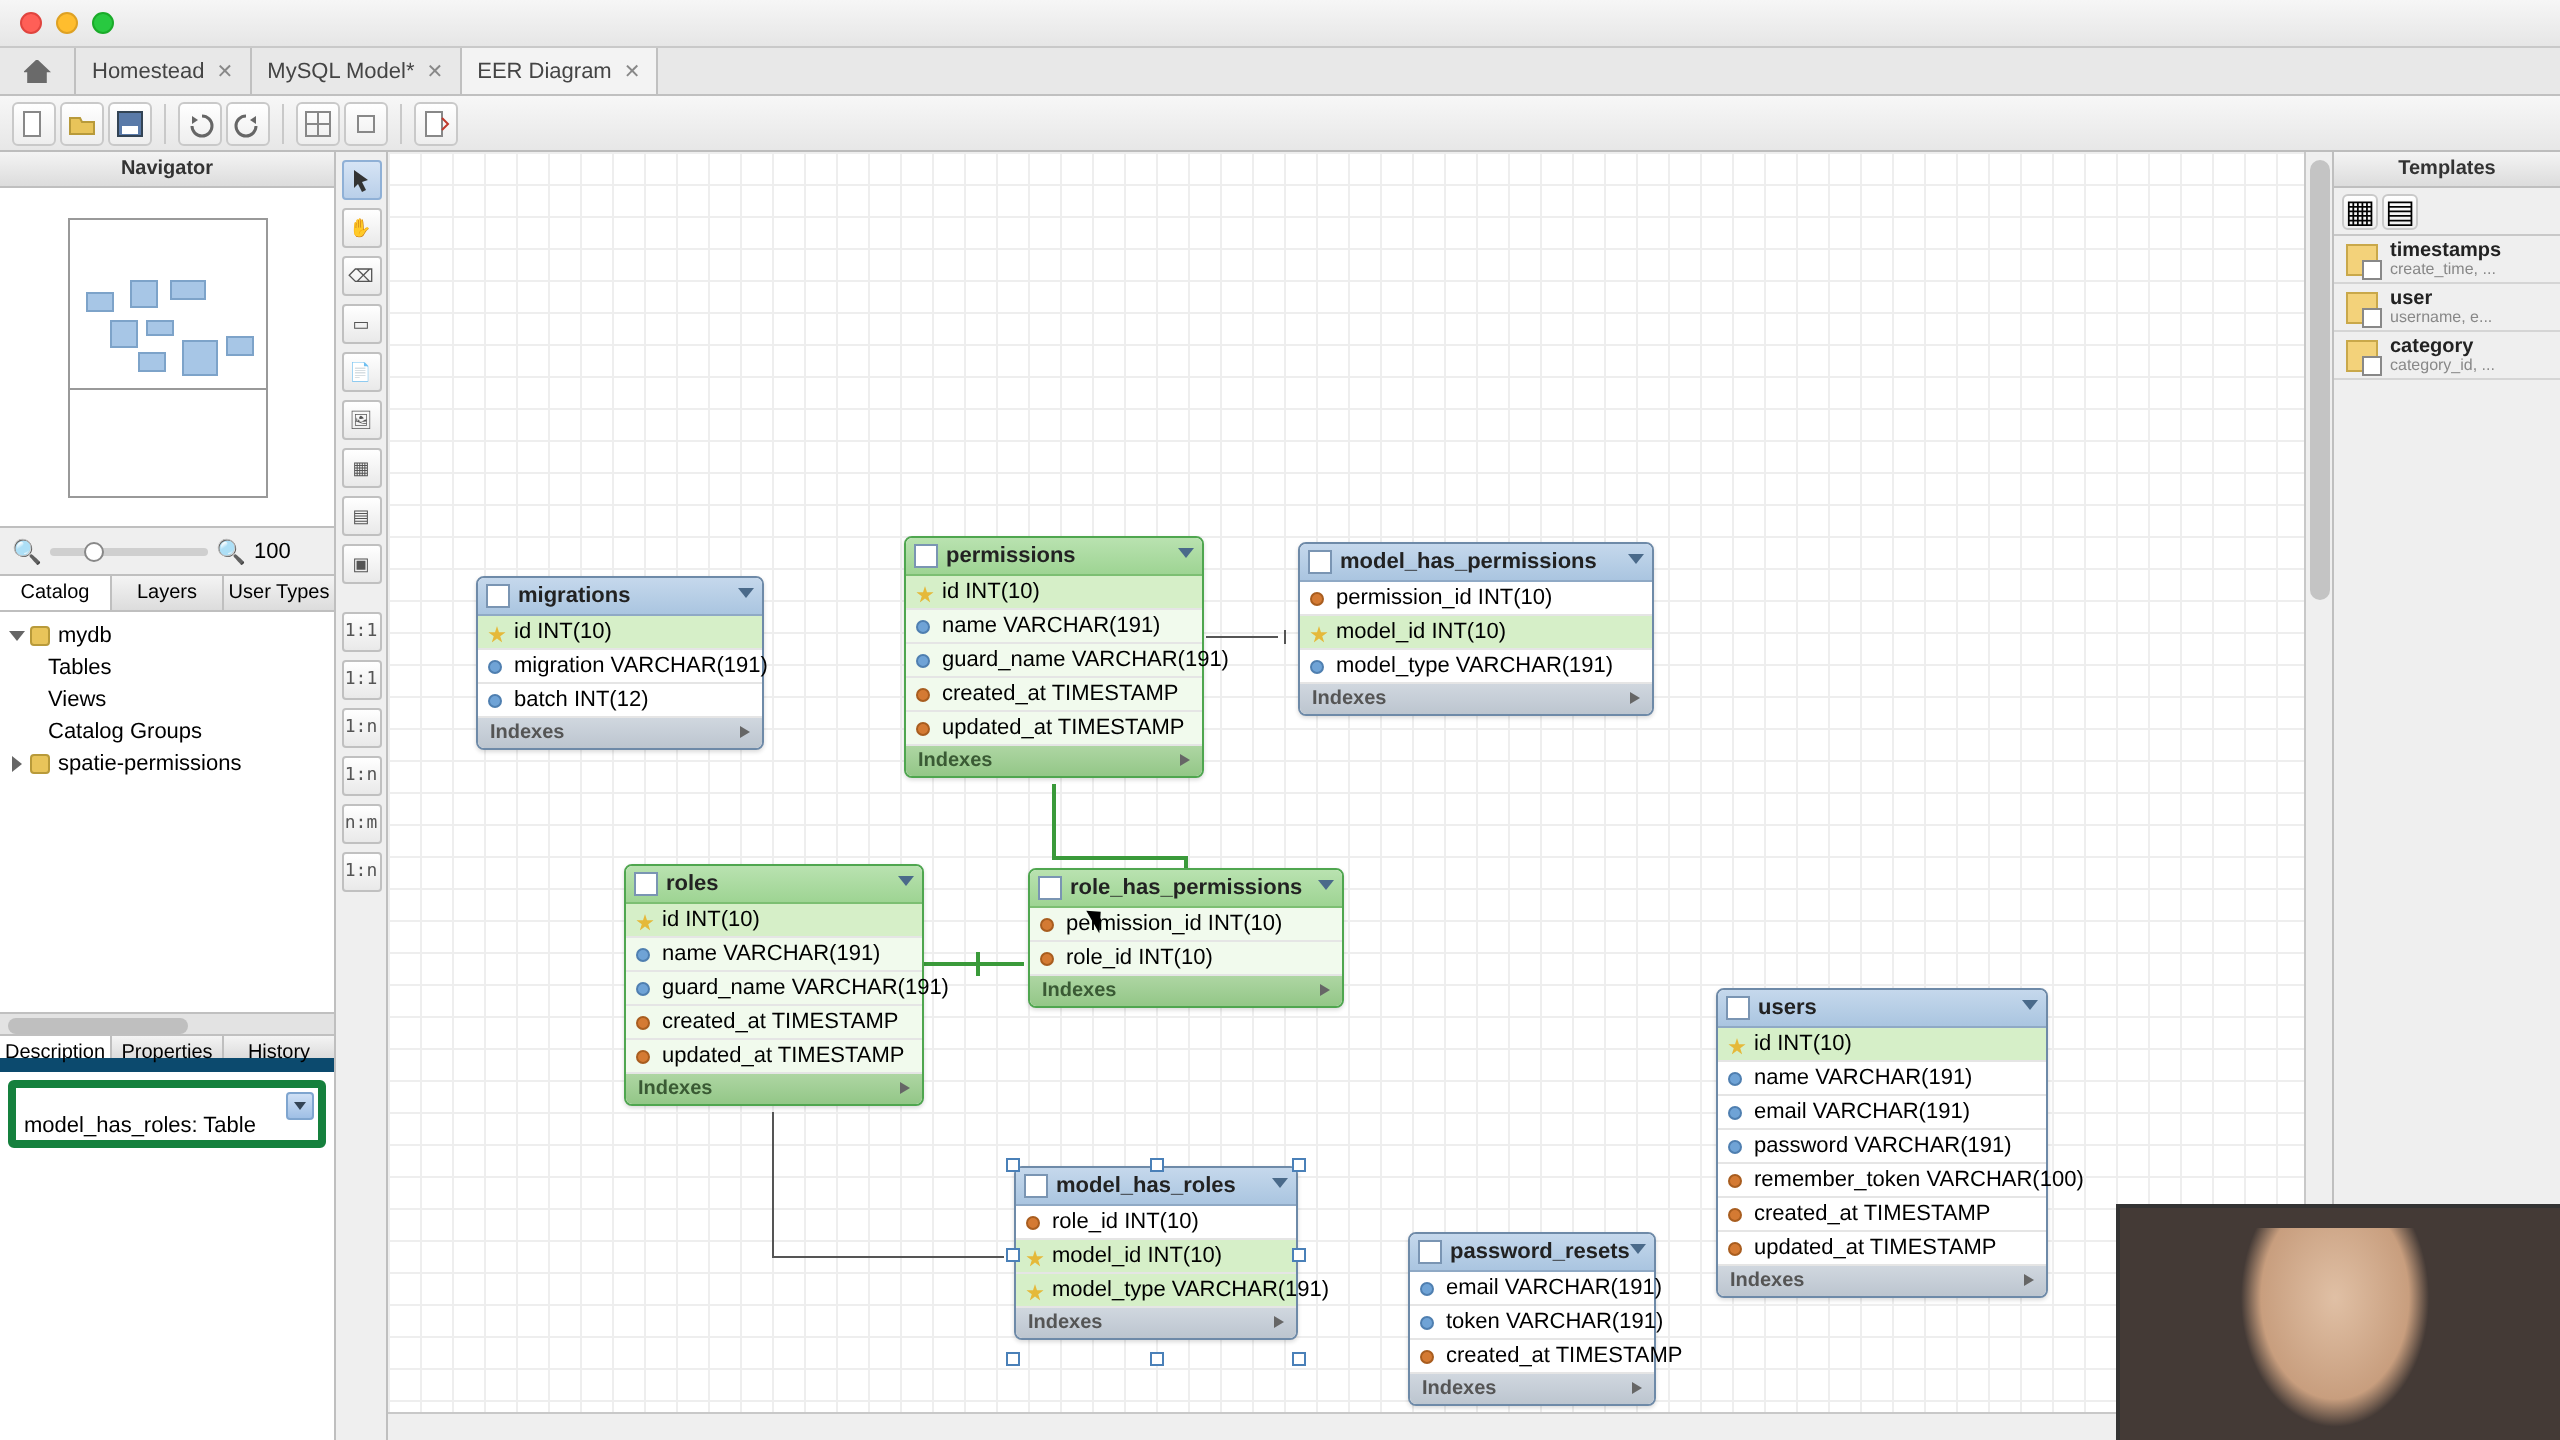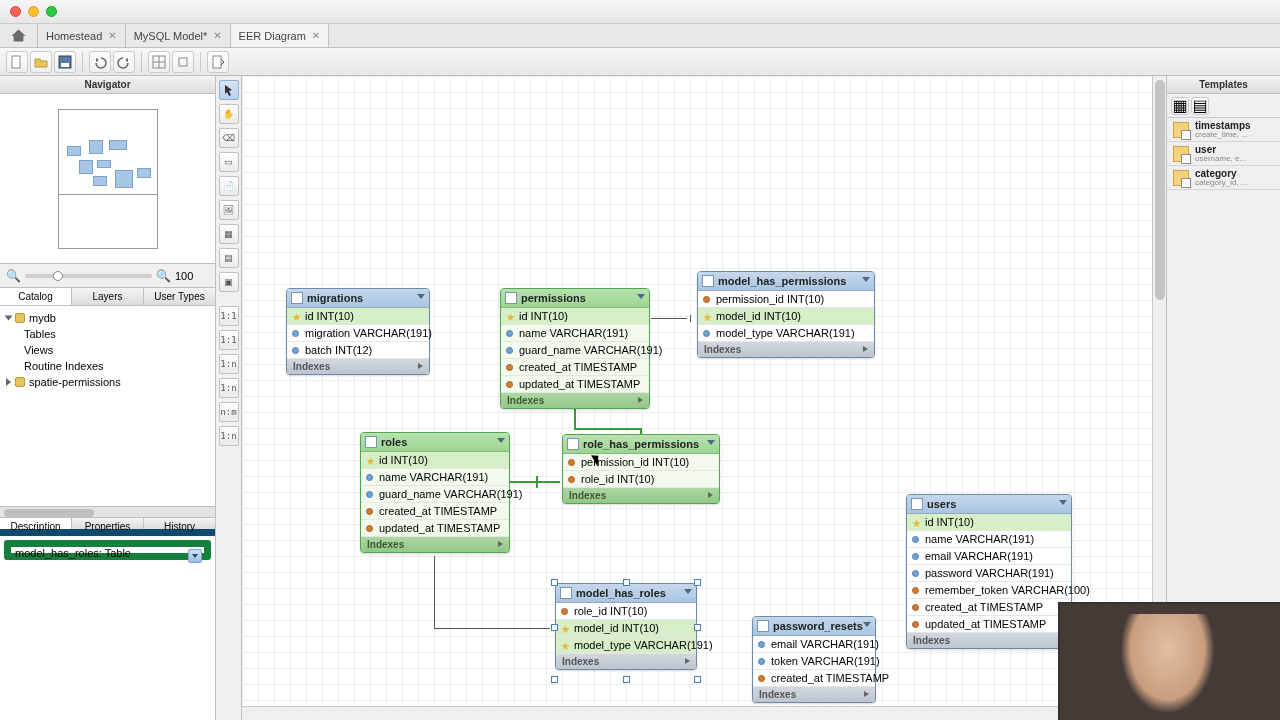--- a/index.html
+++ b/index.html
@@ -25,21 +25,21 @@
   .tbtn { width:22px; height:22px; border:1px solid #c9c9c9; border-radius:3px; background:linear-gradient(#fff,#eee); display:flex; align-items:center; justify-content:center; }
   .tbtn svg { width:14px; height:14px; }
   .tool-sep { width:1px; height:20px; background:#c9c9c9; margin:0 4px;}
   .search { width:190px; height:20px; border:1px solid #c9c9c9; border-radius:3px; background:#fff; display:flex; align-items:center; padding:0 6px; gap:4px;}
   .search input { border:none; outline:none; font-size:11px; width:100%; color:#888;}
   .sq { width:16px;height:16px;border:1px solid #999;background:#ddd;}
   .tool-right { display:flex; gap:4px; align-items:center;}
   
   .main { position:absolute; top:76px; bottom:0; left:0; right:0; display:flex; }
   
-  .left { width:216px; background:#be185d; border-right:1px solid #bfbfbf; display:flex; flex-direction:column; }
+  .left { width:168px; background:#be185d; border-right:1px solid #bfbfbf; display:flex; flex-direction:column; }
   .panel-hdr { height:18px; background:linear-gradient(#f4f4f4,#dcdcdc); border-bottom:1px solid #bfbfbf; font-size:10px; font-weight:bold; text-align:center; line-height:18px; color:#333;}
   .minimap { height:170px; background:#fff; border-bottom:1px solid #bfbfbf; display:flex; align-items:center; justify-content:center; position:relative;}
   .minimap-inner { width:100px; height:140px; border:1px solid #999; background:#fff; position:relative;}
   .minimap-line { position:absolute; top:84px; left:0; right:0; height:1px; background:#999;}
   .mini-block { position:absolute; background:#a7c6e6; border:1px solid #7da3c9;}
   .zoomrow { height:24px; display:flex; align-items:center; padding:0 6px; gap:4px; border-bottom:1px solid #bfbfbf; background:#efefef;}
   .zoomrow .mag { font-size:12px;}
   .zoomrow .track { flex:1; height:4px; background:#cfcfcf; border-radius:2px; position:relative;}
   .zoomrow .thumb { position:absolute; top:-3px; left:22%; width:10px; height:10px; background:#fff; border:1px solid #888; border-radius:50%;}
   .zoomrow .val { font-size:11px; width:34px;}
@@ -50,21 +50,21 @@
   .tree { flex:0 0 auto; background:#fff; font-size:11px; padding:4px 0; height:200px; overflow:hidden;}
   .tree-item { padding:2px 6px; display:flex; align-items:center; gap:4px;}
   .tree-item.l1{ padding-left:6px;} .tree-item.l2{ padding-left:24px;}
   .disc { width:0;height:0;border-left:5px solid #666;border-top:4px solid transparent;border-bottom:4px solid transparent;}
   .disc.open { transform:rotate(90deg);}
   .db-icon { width:10px;height:10px;background:#e8c45a;border:1px solid #b89a3a;border-radius:2px;}
   .hscroll { height:12px; background:#e3e3e3; border-top:1px solid #c0c0c0; border-bottom:1px solid #c0c0c0; position:relative;}
   .hscroll .bar{ position:absolute;left:4px;top:2px;height:8px;width:90px;background:#bfbfbf;border-radius:4px;}
   .desc-tabs { height:18px; display:flex; border-bottom:7px solid #0c4a6e;}
   .desc-body { flex:1; background:#fff; padding:4px;}
-  .desc-input { width:100%; height:20px; border:7px solid #15803d; border-radius:3px; font-size:11px; padding:0 4px; background:#fff; position:relative;}
+  .desc-input { width:100%; height:20px; border:4px solid #15803d; border-radius:3px; font-size:11px; padding:13px 4px; background:#fff; position:relative;}
   .desc-input .dd { position:absolute; right:2px; top:2px; width:14px;height:14px;background:linear-gradient(#cfe0f5,#9fbfe5);border:1px solid #7fa5cf;border-radius:2px; display:flex;align-items:center;justify-content:center;}
   .desc-input .dd::after{content:"";border-left:3px solid transparent;border-right:3px solid transparent;border-top:4px solid #345;}
   
   .palette { width:26px; background:#efefef; border-right:1px solid #bfbfbf; display:flex; flex-direction:column; align-items:center; padding-top:4px; gap:4px;}
   .pbtn { width:20px;height:20px;border:1px solid #c0c0c0;border-radius:2px;background:linear-gradient(#fff,#e9e9e9);display:flex;align-items:center;justify-content:center;font-size:9px;color:#555;}
   .pbtn.sel{ background:linear-gradient(#d6e4f5,#b9cfe9); border-color:#8fb0d6;}
   .pbtn.text{ font-family:monospace;}
   
   .canvas-wrap { flex:1; position:relative; background:#fff; overflow:hidden;}
   .canvas { position:absolute; inset:0; background-image:linear-gradient(#eee 1px,transparent 1px),linear-gradient(90deg,#eee 1px,transparent 1px); background-size:16px 16px;}
@@ -225,21 +225,21 @@
           <span class="db-icon"></span>
           <span>mydb</span>
         </div>
       <div class="tree-item l2">
           <span>Tables</span>
         </div>
       <div class="tree-item l2">
           <span>Views</span>
         </div>
       <div class="tree-item l2">
-          <span>Routine Indexes</span>
+          <span>Catalog Groups</span>
         </div>
       <div class="tree-item l1">
           <span class="disc"></span>
           <span class="db-icon"></span>
           <span>spatie-permissions</span>
         </div>
     </div>
     <div class="hscroll">
         <div class="bar"></div>
       </div>
@@ -297,21 +297,21 @@
     <div class="conn" style="left:192px;top:552px;width:116px;height:1px;"></div>
 
     <div class="entity" style="left:44px;top:212px;width:144px;">
       <div class="ehdr"><span class="ticon"></span><span>migrations</span><span class="toggle"></span></div>
       <div class="erow pk"><span class="bullet"></span><span>id INT(10)</span></div>
       <div class="erow blue"><span class="bullet"></span><span>migration VARCHAR(191)</span></div>
       <div class="erow blue"><span class="bullet"></span><span>batch INT(12)</span></div>
       <div class="eidx"><span>Indexes</span><span class="arrow"></span></div>
     </div>
 
-    <div class="entity green" style="left:258px;top:192px;width:150px;margin-top:20px;">
+    <div class="entity green" style="left:258px;top:192px;width:150px;">
       <div class="ehdr"><span class="ticon"></span><span>permissions</span><span class="toggle"></span></div>
       <div class="erow pk"><span class="bullet"></span><span>id INT(10)</span></div>
       <div class="erow blue"><span class="bullet"></span><span>name VARCHAR(191)</span></div>
       <div class="erow blue"><span class="bullet"></span><span>guard_name VARCHAR(191)</span></div>
       <div class="erow"><span class="bullet"></span><span>created_at TIMESTAMP</span></div>
       <div class="erow"><span class="bullet"></span><span>updated_at TIMESTAMP</span></div>
       <div class="eidx"><span>Indexes</span><span class="arrow"></span></div>
     </div>
 
     <div class="entity" style="left:455px;top:195px;width:178px;">

